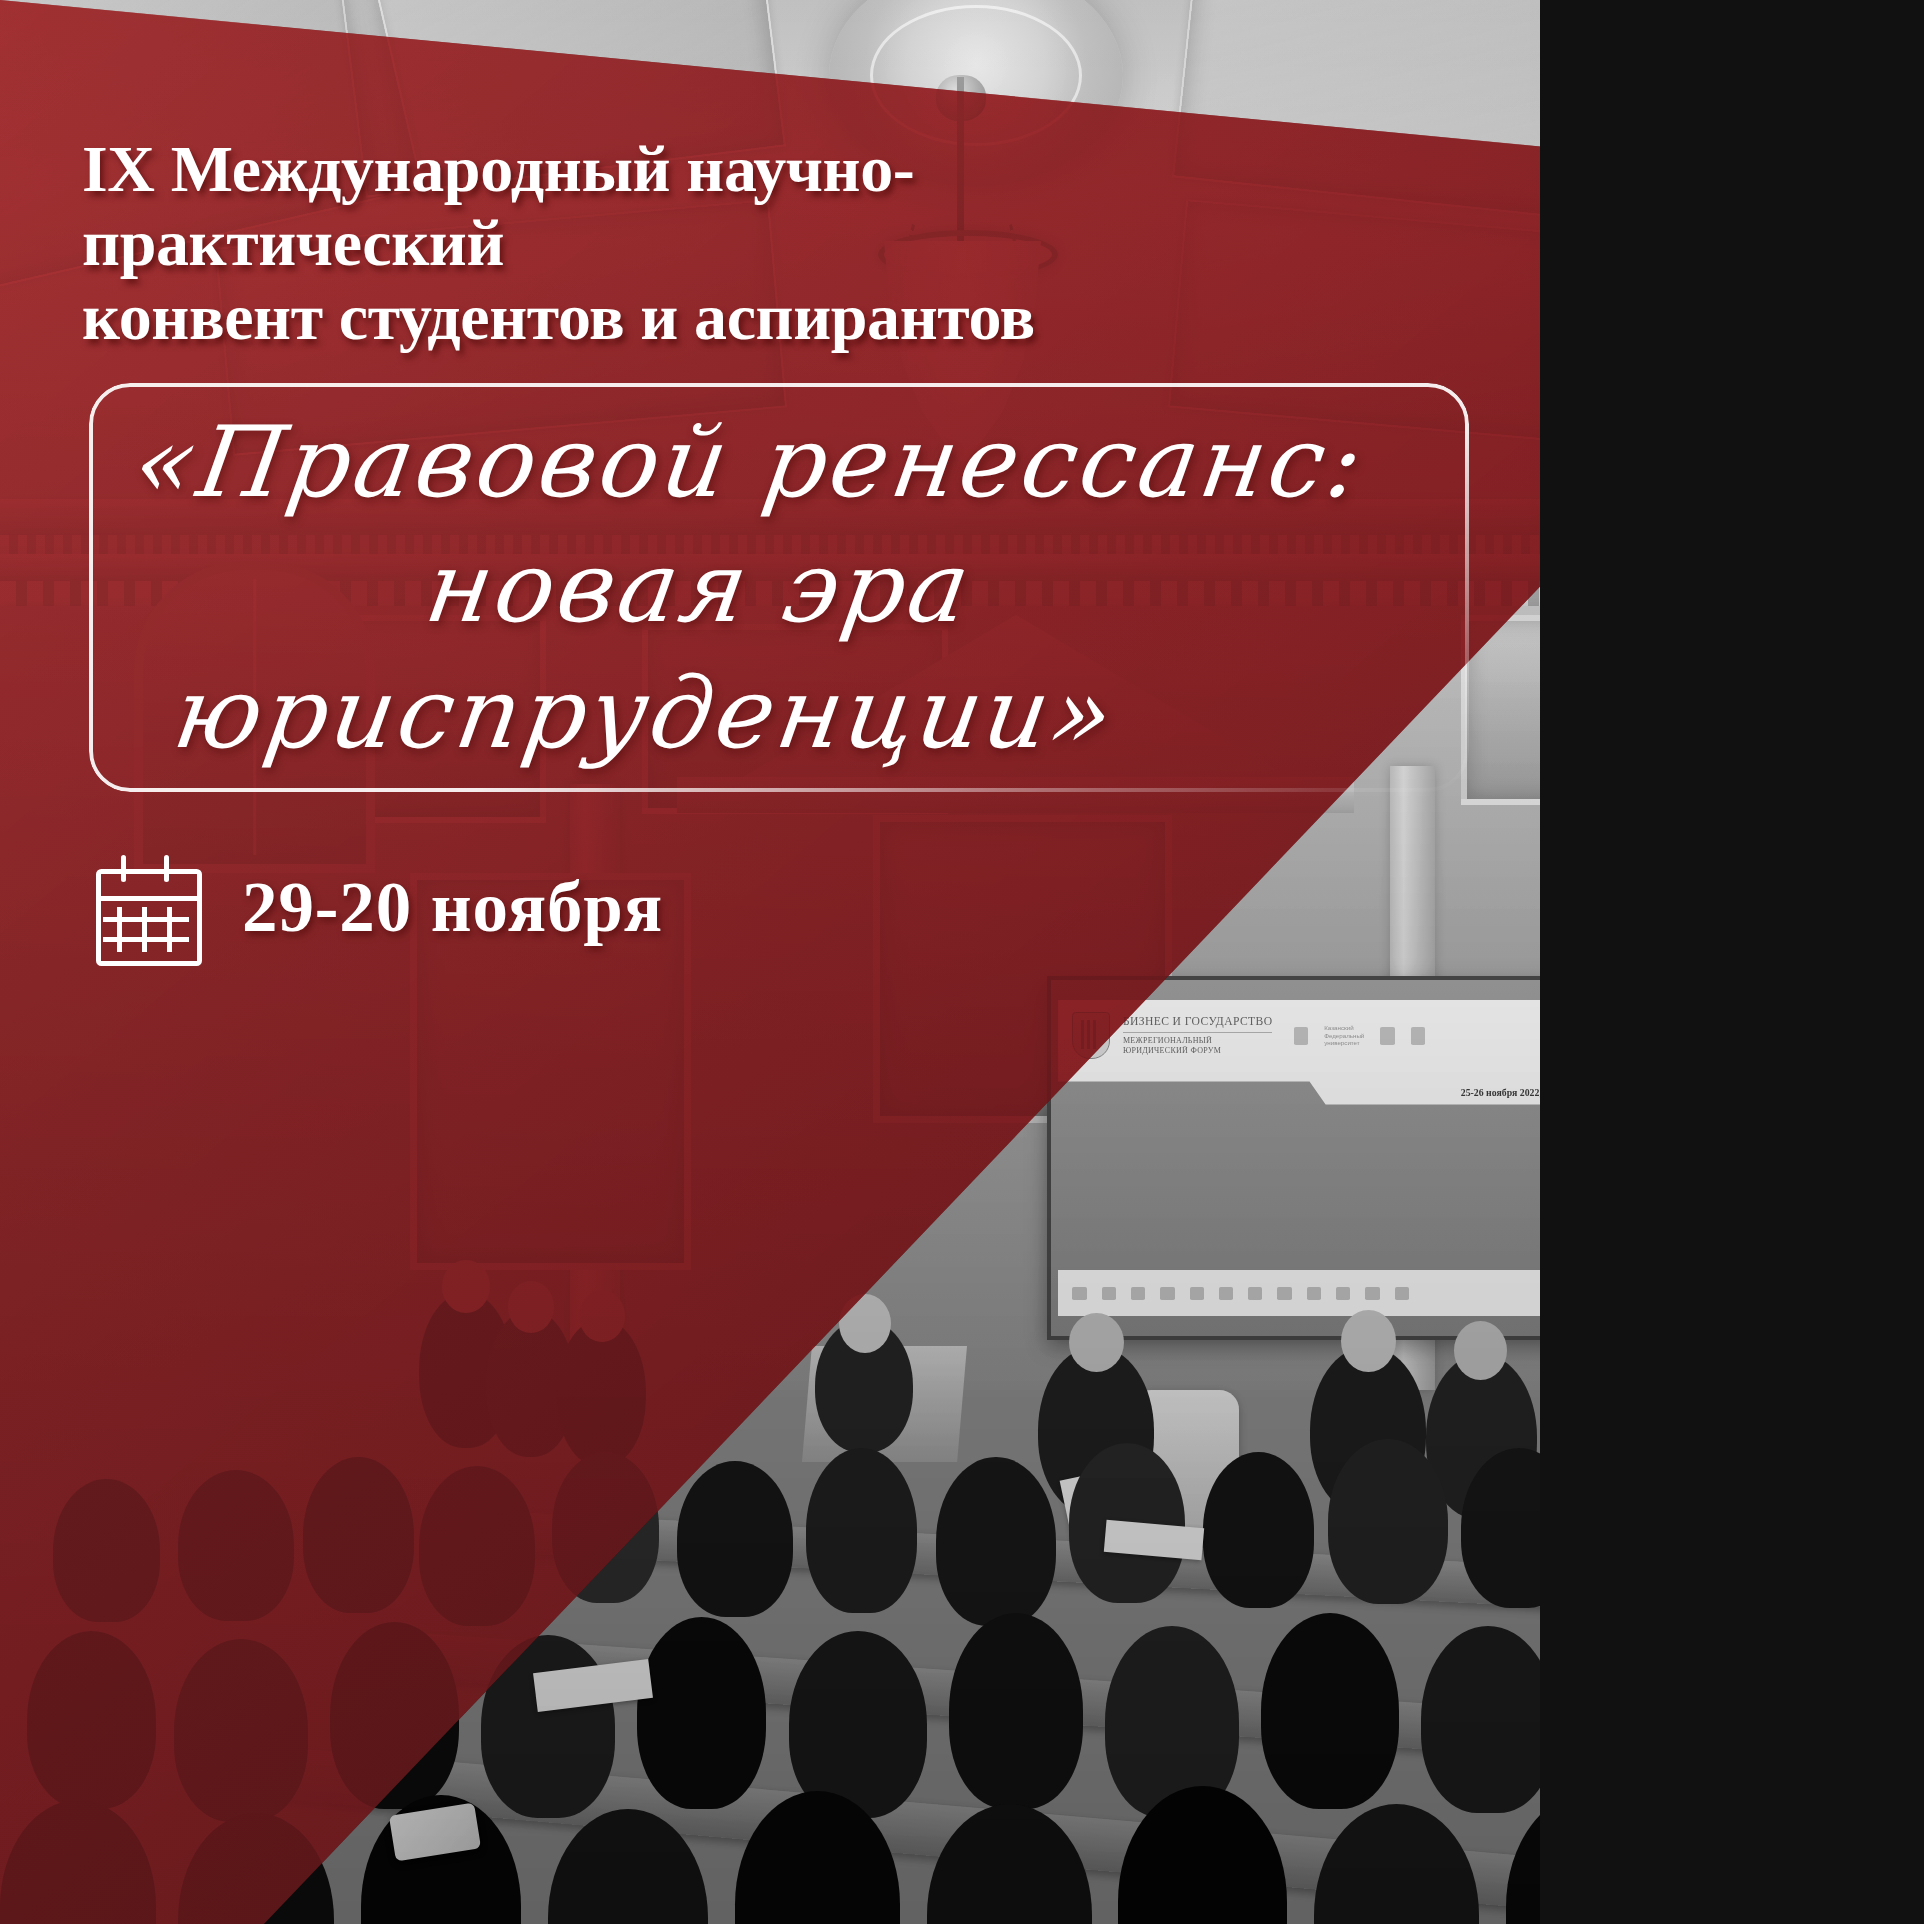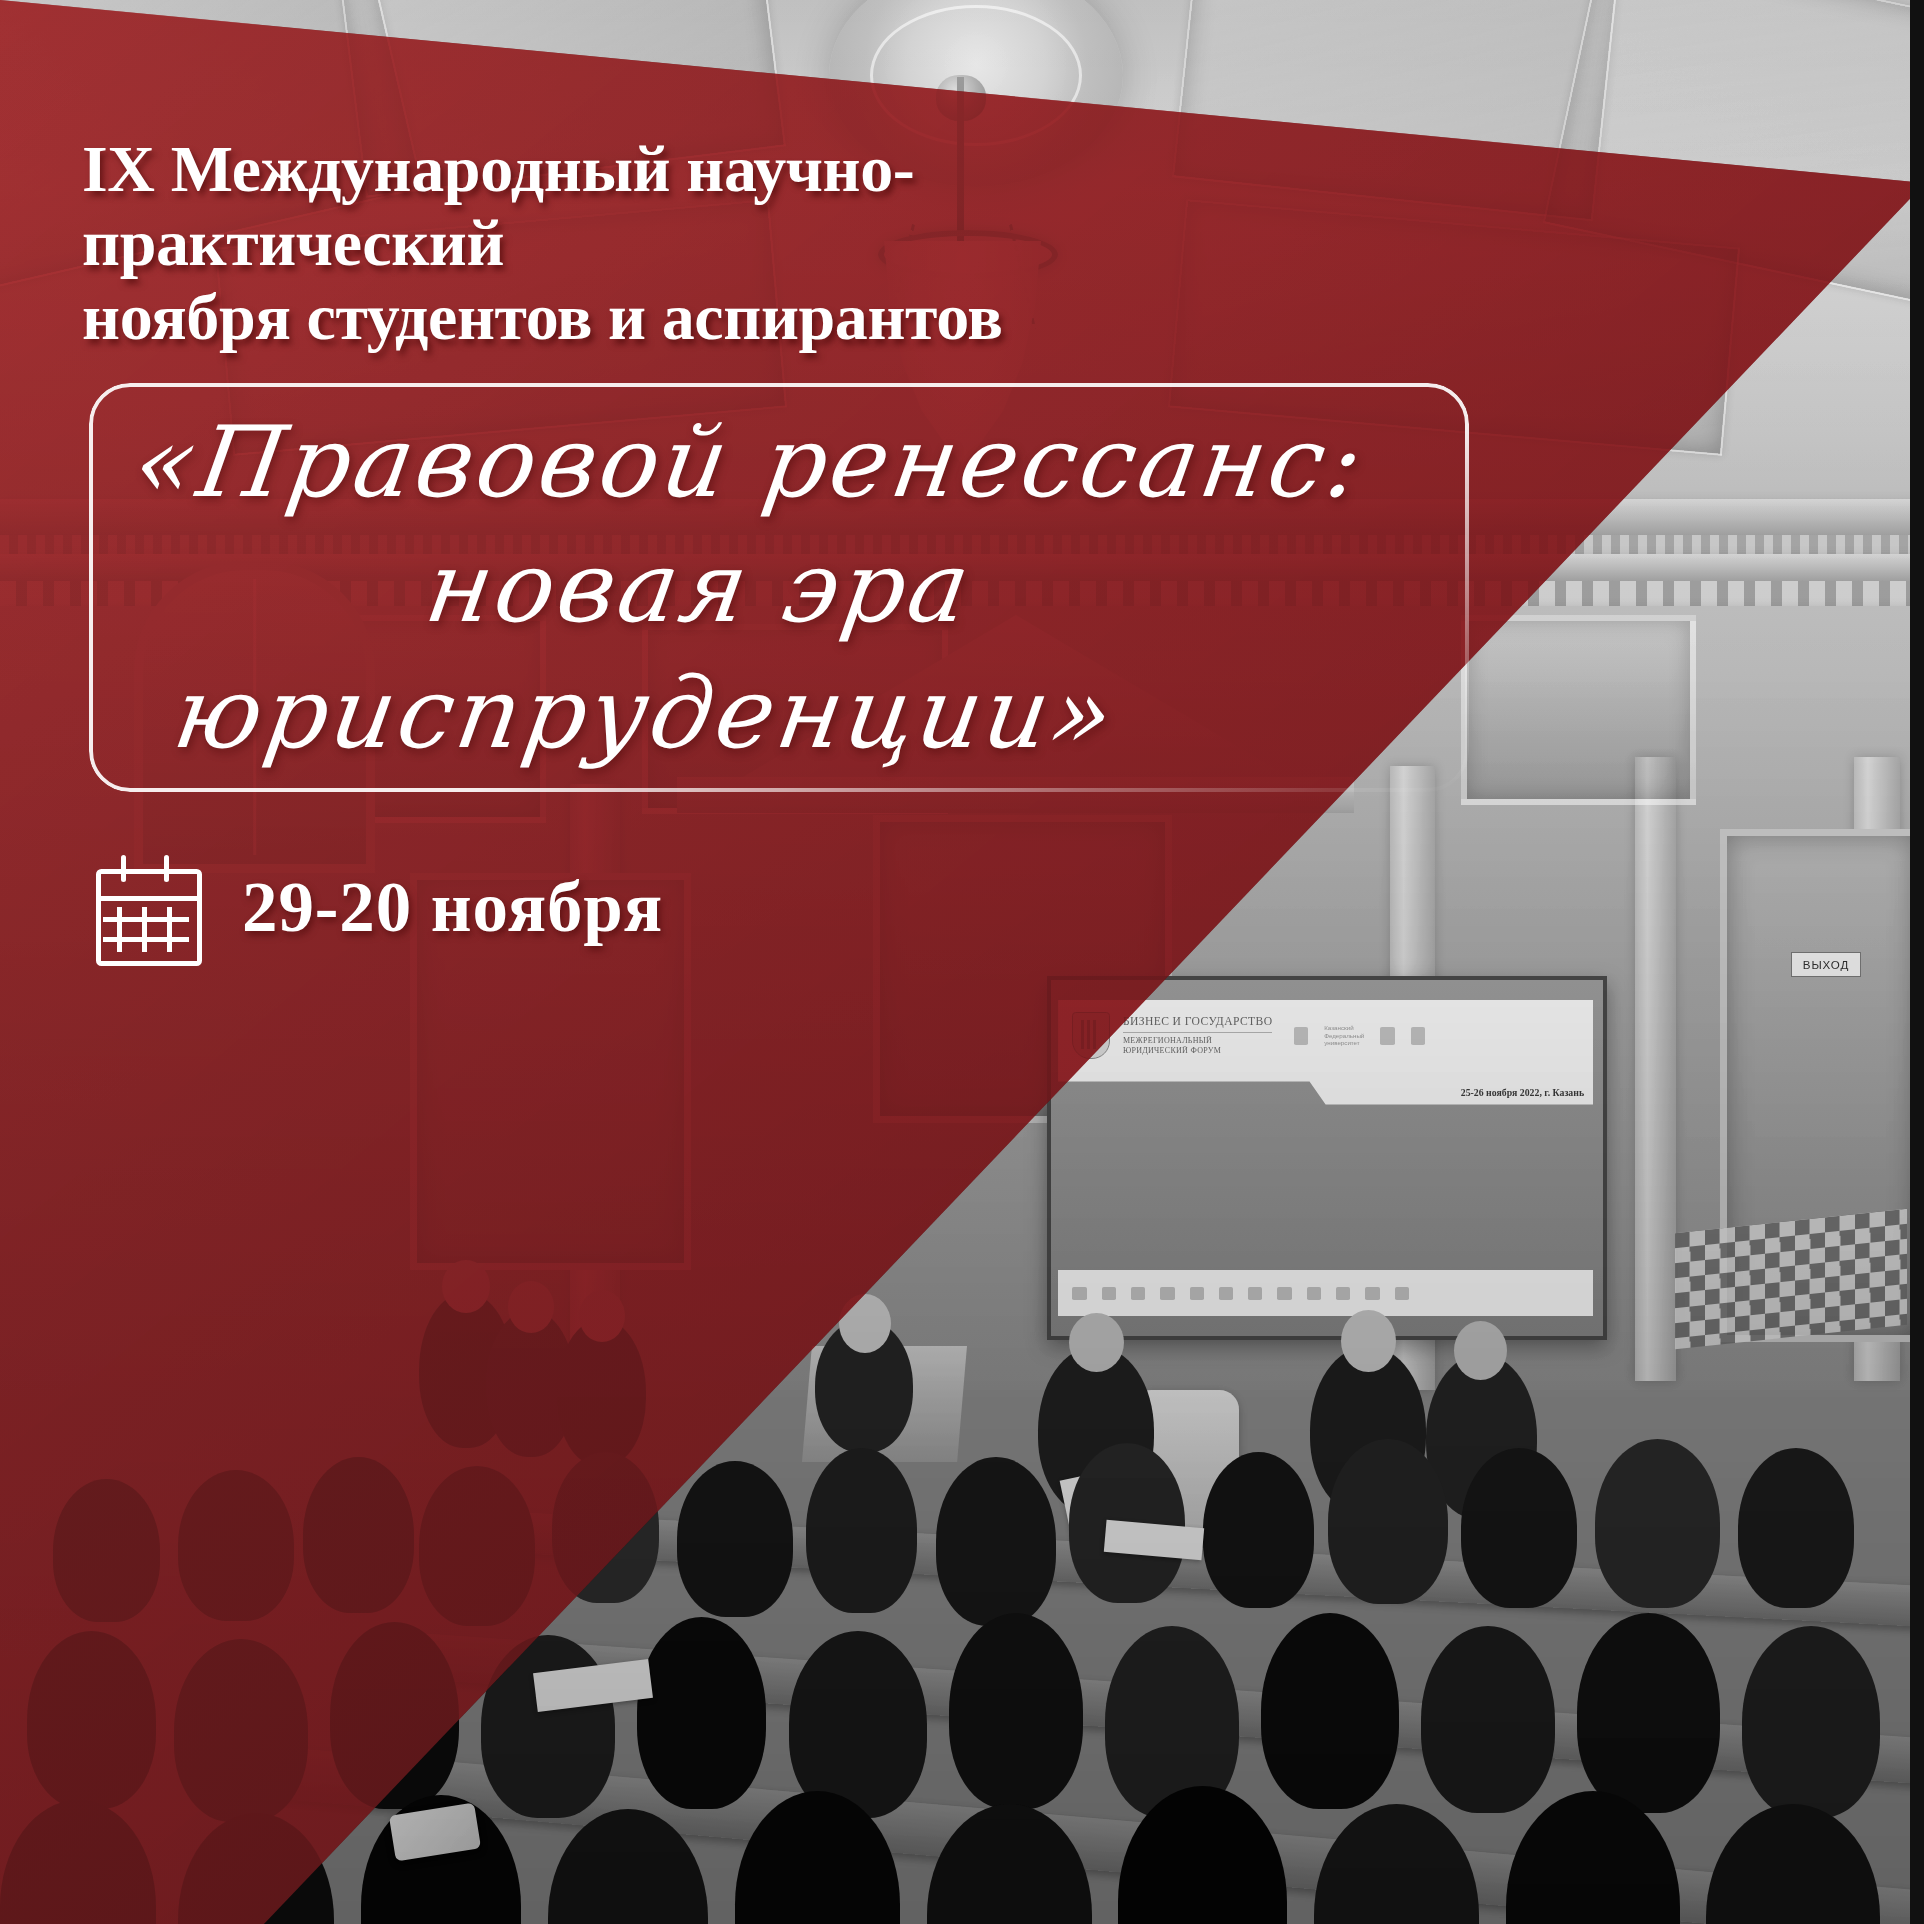--- a/index.html
+++ b/index.html
@@ -1,18 +1,18 @@
 <!DOCTYPE html>
 <html style="font-size:14.3px"><head>
 <meta charset="utf-8">
 <style>
   html,body{margin:0;padding:0;background:#111;}
   #poster{
     position:relative;
-    width:1910px;height:1925px;
+    width:1540px;height:1925px;
     overflow:hidden;
     font-family:"Liberation Serif", serif;
     background:#6e6e6e;
     user-select:none;
   }
 
   
   .photo{position:absolute;inset:0;overflow:hidden;background:#8d8d8d;}
 
   
@@ -341,21 +341,21 @@
 
     <div class="photo-grade"></div>
     <div class="photo-gs"></div>
   </div>
 
   <div class="red-layer"></div>
   <div class="red-tint"></div>
 
   <div class="title">
     <span>IX Международный научно-практический</span>
-    <span class="l2">ноября студентов и аспирантов</span>
+    <span class="l2">конвент студентов и аспирантов</span>
   </div>
 
   <div class="script-box"></div>
 
   <div class="script">
     <span class="s1">«Правовой ренессанс:</span>
     <span class="s2">новая эра</span>
     <span class="s3">юриспруденции»</span>
   </div>
 

